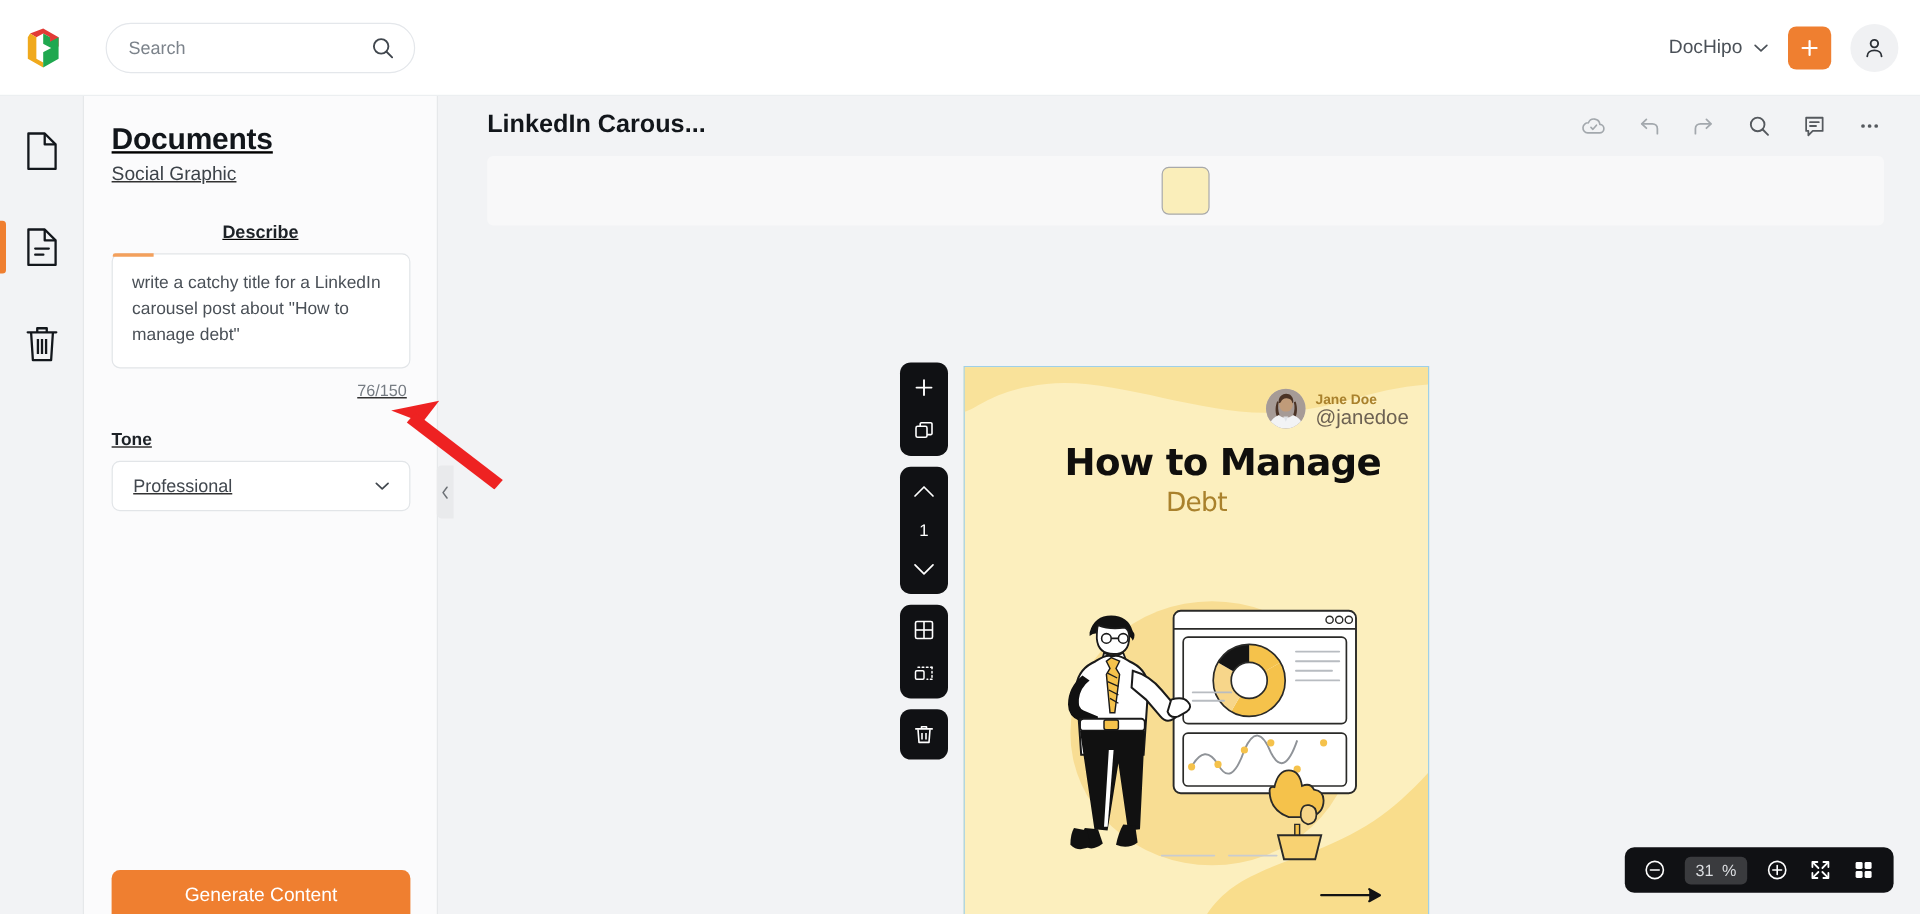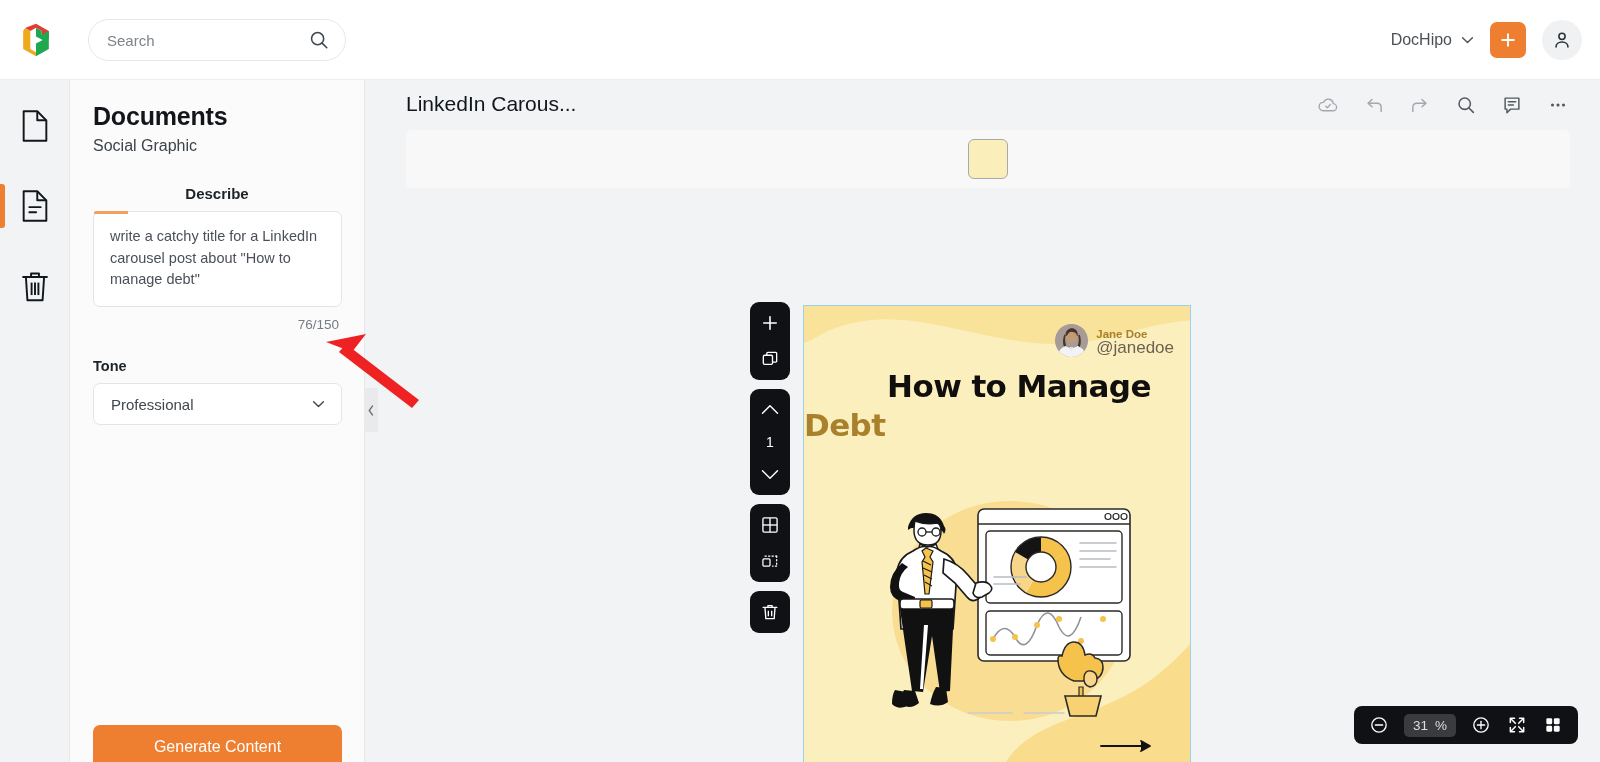--- a/index.html
+++ b/index.html
@@ -63,21 +63,21 @@
   .rail-item.active::before {
     content:""; position:absolute; left:0; top:6px; width:5px; height:44px;
     background:#ef7f30; border-radius:0 3px 3px 0;
   }
 
   
   .panel {
     position:absolute; left:70px; top:80px; width:295px; height:682px;
     background:#fbfbfc; border-right:1px solid #e6e8ea; padding:0 0 0 0;
   }
-  .panel-inner { padding:22px 23px 0 23px; height:100%; position:relative; }
+  .panel-inner { padding:22px 23px 0 23px; height:100%; position:relative;text-decoration:underline; }
   .panel-title { font-size:25px; font-weight:700; color:#12161b; letter-spacing:-.2px; }
   .panel-sub { font-size:16px; color:#3d4349; margin-top:6px; }
   .backrow { display:flex; align-items:center; gap:14px; margin-top:28px; cursor:pointer; }
   .backrow .bchev { width:9px; height:15px; }
   .backrow .btext { font-size:17px; color:#21262c; font-weight:600; }
   .field-label { font-size:15px; font-weight:600; color:#1d2227; margin-top:30px;text-align:center; }
   .ta-wrap { position:relative; margin-top:9px; }
   .ta {
     width:249px; height:96px; border:1px solid #e2e5e8; border-radius:7px;
     background:#fff; padding:14px 14px 10px 16px; resize:none; outline:none;
@@ -100,21 +100,21 @@
   .collapse-handle {
     position:absolute; left:364px; top:388px; width:14px; height:44px;
     background:#e9eaec; border-radius:4px 0 0 4px;
     display:flex; align-items:center; justify-content:center; cursor:pointer; z-index:6;
   }
   .collapse-handle svg { width:6px; height:11px; }
 
   
   .main { position:absolute; left:365px; top:80px; width:1235px; height:682px; background:#f2f3f5; }
   .doc-title {
-    position:absolute; left:41px; top:12px; font-size:21px; font-weight:400; color:#12161b;
+    position:absolute; left:41px; top:12px; font-size:21px; font-weight:700; color:#12161b;
   }
   .doc-tools { position:absolute; right:30px; top:13px; display:flex; align-items:center; gap:22px; }
   .tool { width:24px; height:24px; cursor:pointer; display:flex; align-items:center; justify-content:center; }
   .tool svg { width:22px; height:22px; }
 
   .pagestrip {
     position:absolute; left:41px; top:50px; width:1164px; height:58px;
     background:#f8f8f9; border-radius:5px; display:flex; align-items:center; justify-content:center;
   }
   .thumb {
@@ -141,22 +141,22 @@
   .ava {
     width:33px; height:33px; border-radius:50%; overflow:hidden; flex:0 0 33px;
     background:#b4adad; position:relative;
   }
   .ava svg { width:33px; height:33px; display:block; }
   .auname { font-size:11.5px; font-weight:700; color:#a9812c; line-height:14px; }
   .auhandle { font-size:17px; color:#6c6152; line-height:14px; }
 
   .h1 { position:absolute; left:0; right:0; top:62px; text-align:center;
         font-family:"DejaVu Sans", sans-serif; font-weight:700; font-size:31px; color:#100f0d; letter-spacing:-0.6px;padding-left:44px; }
-  .h2 { position:absolute; left:0; right:0; top:101px; 
-        font-family:"DejaVu Sans", sans-serif; font-weight:700; font-size:31px; color:#a9812c; letter-spacing:-0.6px; }
+  .h2 { position:absolute; left:0; right:0; top:101px; text-align:center;
+        font-family:"DejaVu Sans", sans-serif; font-weight:400; font-size:22px; color:#a9812c; letter-spacing:-0.6px; }
   .sub { position:absolute; left:46px; right:46px; top:146px; text-align:center;
          font-size:12.5px; color:#4c4a46; line-height:17px; }
   .illus { position:absolute; left:56px; top:185px; width:280px; height:245px; }
   .nextarrow { position:absolute; right:38px; bottom:34px; width:52px; height:14px; }
 
   
   .zoombar {
     position:absolute; right:22px; bottom:18px; height:38px; background:#101114;
     border-radius:8px; display:flex; align-items:center; gap:14px; padding:0 14px; z-index:9;
   }

